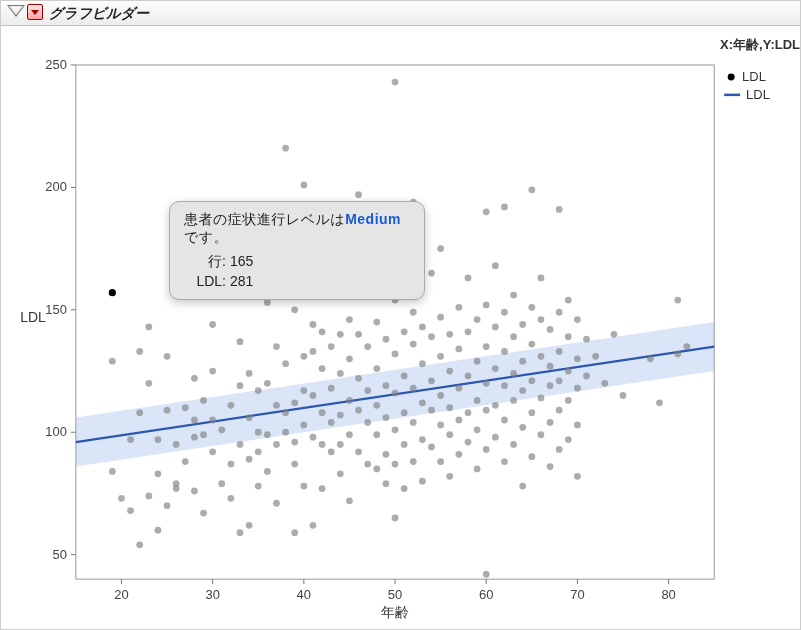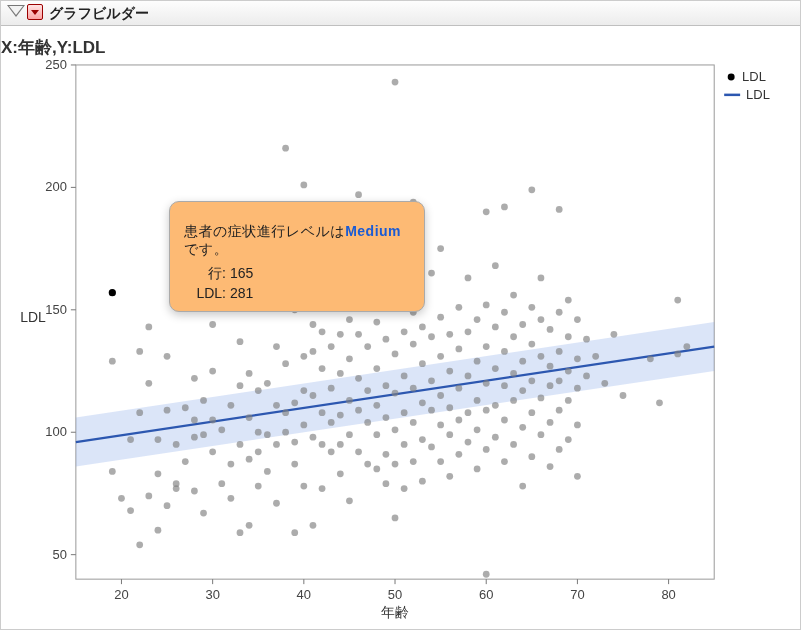--- a/index.html
+++ b/index.html
@@ -1,30 +1,30 @@
 <!DOCTYPE html>
 <html><head>
 <meta charset="utf-8">
 <style>
   html,body { margin:0; padding:0; font-family: "Meiryo","Hiragino Sans",Arial,sans-serif; font-size:13px; color:#222; background:#fff; }
   .frame { width:801px; height:630px; position:relative; box-sizing:border-box; border:1px solid #ccc; }
-  .titlebar { height:24px; line-height:24px; background:linear-gradient(#fdfdfd,#ececec); border-bottom:1px solid #bfbfbf; position:relative; user-select:none; }
+  .titlebar { height:24px; line-height:24px; background:linear-gradient(#fdfdfd,#ececec); border-bottom:1px solid #bfbfbf; position:relative; user-select:none;font-style:italic; }
   .titlebar .tri-outline { position:absolute; left:6px; top:4px; width:0; height:0; border-left:9px solid transparent; border-right:9px solid transparent; border-top:12px solid #777; }
   .titlebar .tri-outline::after { content:""; position:absolute; left:-7px; top:-11px; width:0; height:0; border-left:7px solid transparent; border-right:7px solid transparent; border-top:9px solid #f3f3f3; }
   .titlebar .reddrop { position:absolute; left:26px; top:3px; width:16px; height:16px; border:1px solid #9b0000; border-radius:2px; background:linear-gradient(#ffe3e3,#fca3a3); box-sizing:border-box; text-align:center; }
   .titlebar .reddrop svg { display:block; margin:1px auto 0 auto; }
   .titlebar .text { position:absolute; left:48px; top:0; font-weight:bold; font-size:14px; }
-  .chart-title { text-align:left; font-weight:bold; font-size:17px; margin-top:10px; color:#333; }
+  .chart-title { text-align:right; font-weight:bold; font-size:13px; margin-top:10px; color:#333; }
   .plotwrap { position:absolute; left:20px; top:52px; right:8px; bottom:8px; }
   svg.plot { width:100%; height:100%; display:block; }
   .datapoint { fill:#808080; fill-opacity:0.65; }
   .fitline { stroke:#2c57b0; stroke-width:2.3; fill:none; }
   .fitband { fill:#7da0e6; fill-opacity:0.28; }
   
-  .tooltip { position:absolute; left:168px; top:200px; width:256px; background:#fdba74; border:1px solid #aaa; border-radius:10px; box-shadow:0 3px 10px rgba(0,0,0,0.22); padding:21px 14px 10px 14px; font-size:14px; box-sizing:border-box; }
+  .tooltip { position:absolute; left:168px; top:200px; width:256px; background:#e5e5e5; border:1px solid #aaa; border-radius:10px; box-shadow:0 3px 10px rgba(0,0,0,0.22); padding:9px 14px 10px 14px; font-size:14px; box-sizing:border-box; }
   .tooltip .headline { margin-bottom:6px; letter-spacing:0.5px; }
   .tooltip .headline .val { color:#1a5bd4; font-weight:bold; }
   .tooltip .row { display:flex; margin-top:2px; }
   .tooltip .row .label { width:42px; text-align:right; margin-right:4px; }
 </style>
 </head>
 <body>
 
 <div class="frame">
 

